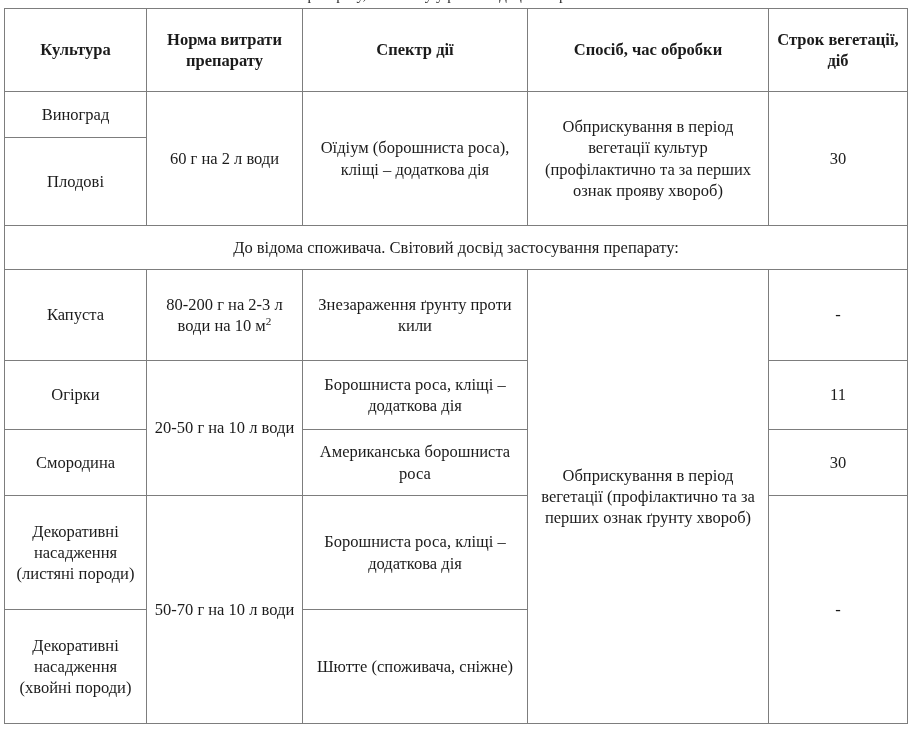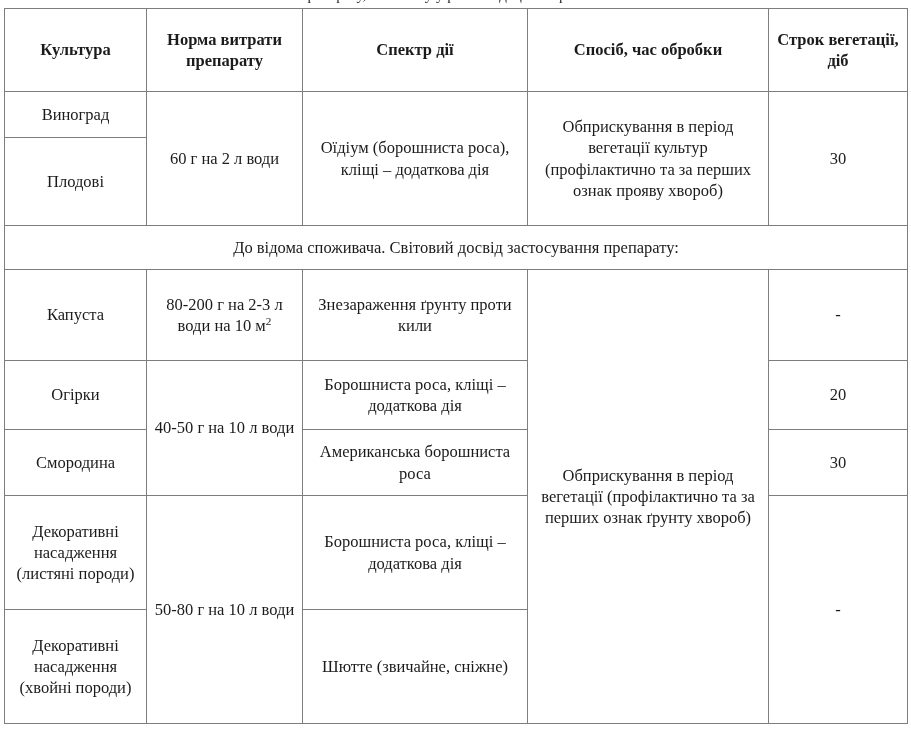--- a/index.html
+++ b/index.html
@@ -136,38 +136,38 @@
       <tr class="r-kapusta">
         <td>Капуста</td>
         <td><span>80-200 г на 2-3 л води на 10 м</span><sup>2</sup></td>
         <td>Знезараження ґрунту проти кили</td>
         <td rowspan="5">Обприскування в період вегетації (профілактично та за перших ознак ґрунту хвороб)</td>
         <td>-</td>
       </tr>
 
       <tr class="r-ohirky">
         <td>Огірки</td>
-        <td rowspan="2">40-50 г на 10 л води</td>
+        <td rowspan="2">20-50 г на 10 л води</td>
         <td>Борошниста роса, кліщі – додаткова дія</td>
-        <td>20</td>
+        <td>11</td>
       </tr>
 
       <tr class="r-smorodyna">
         <td>Смородина</td>
         <td>Американська борошниста роса</td>
         <td>30</td>
       </tr>
 
       <tr class="r-lystyani">
         <td>Декоративні насадження (листяні породи)</td>
-        <td rowspan="2">50-80 г на 10 л води</td>
+        <td rowspan="2">50-70 г на 10 л води</td>
         <td>Борошниста роса, кліщі – додаткова дія</td>
         <td rowspan="2">-</td>
       </tr>
 
       <tr class="r-khvoyni">
         <td>Декоративні насадження (хвойні породи)</td>
-        <td>Шютте (звичайне, сніжне)</td>
+        <td>Шютте (споживача, сніжне)</td>
       </tr>
 
     </tbody>
   </table>
 </div>
 
 </body></html>

